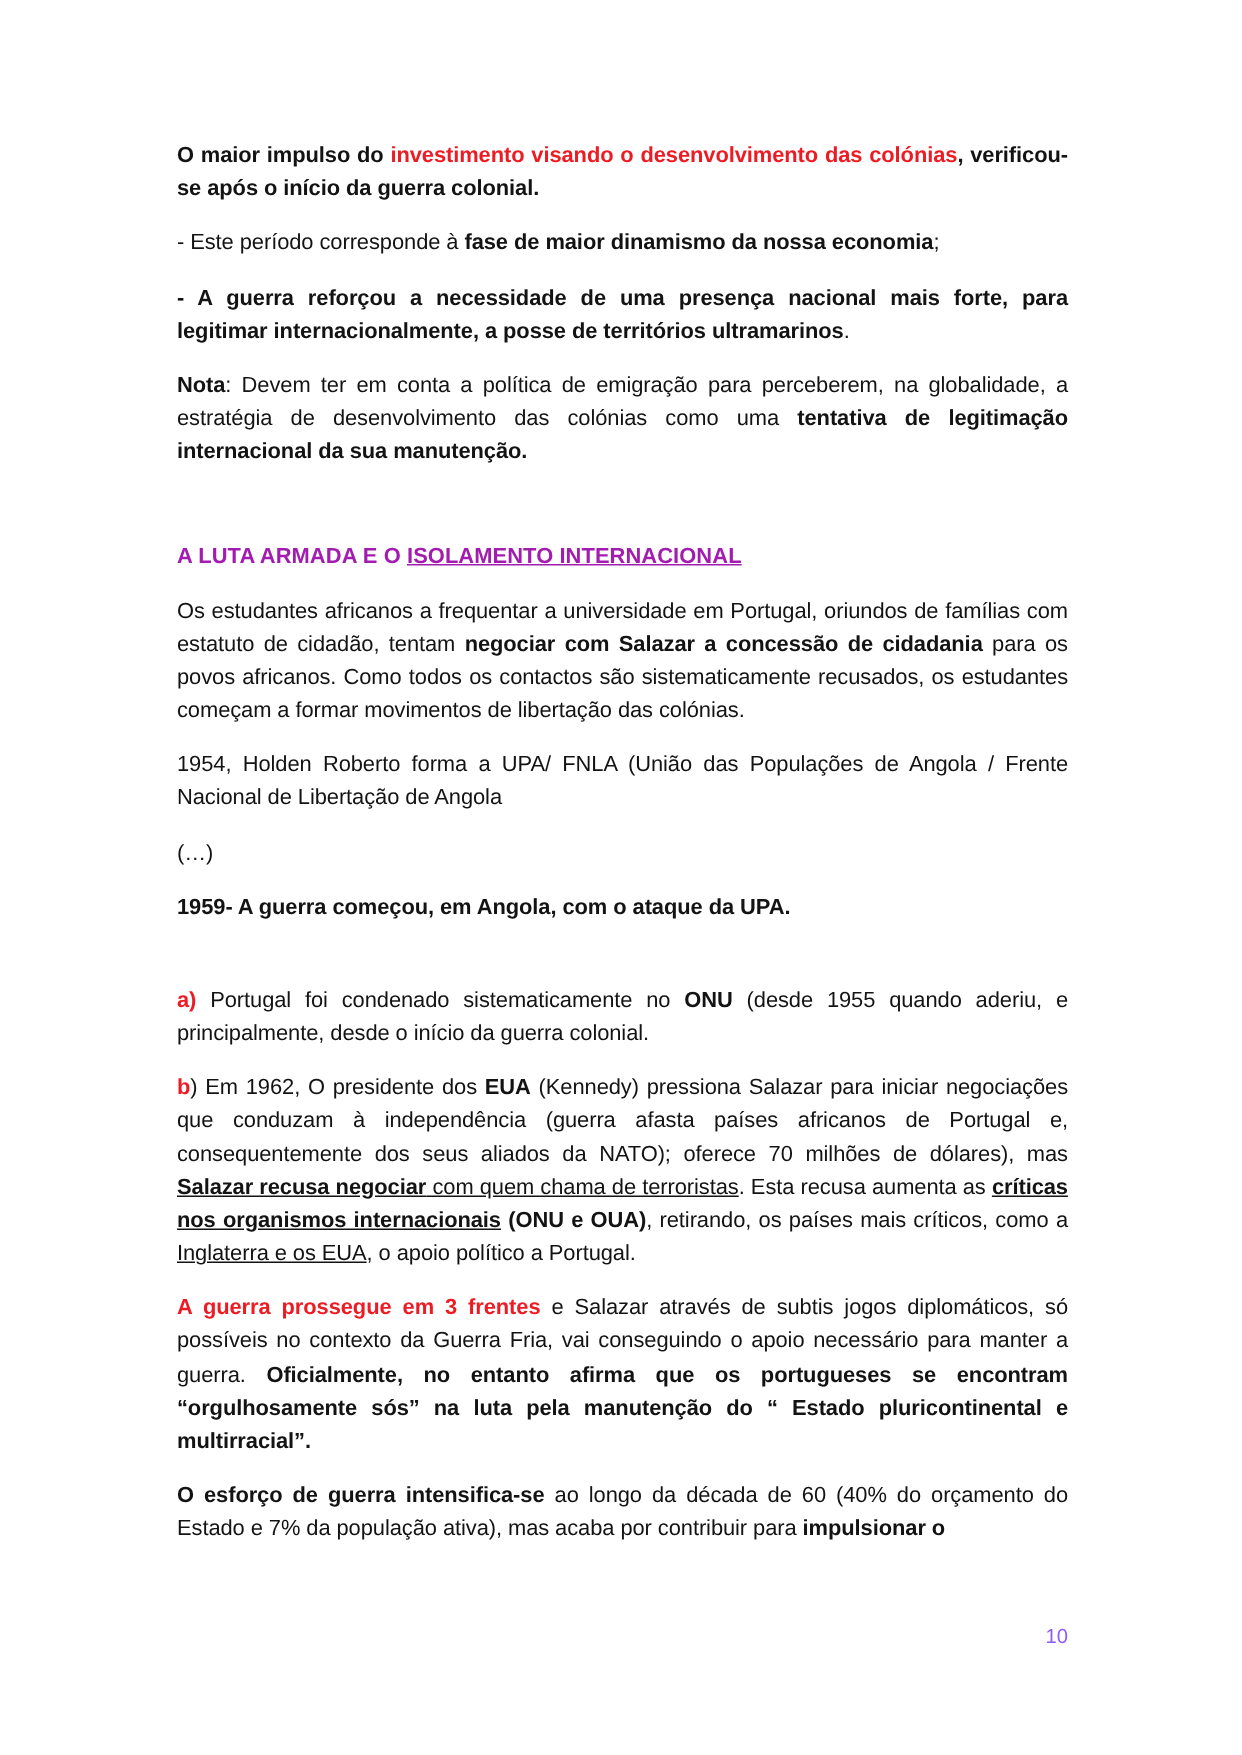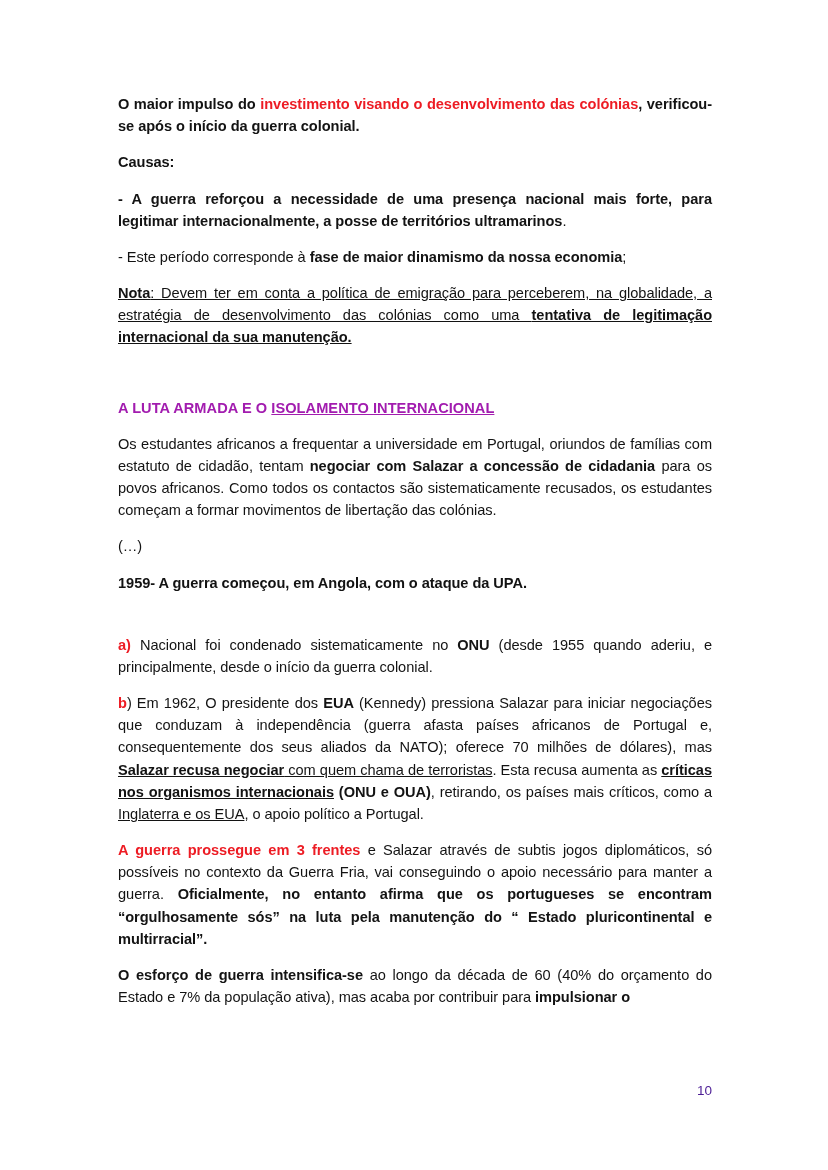--- a/index.html
+++ b/index.html
@@ -38,75 +38,74 @@
     color: #131313;
     letter-spacing: -0.05px;
   }
   p.tailless { margin-bottom: 17px; }
   .b { font-weight: bold; }
   .u { text-decoration: underline; }
   .bu { font-weight: bold; text-decoration: underline; }
   .red-b { color: #ED1C24; font-weight: bold; }
   .nota-block {
     color: #E04A4E;
-    text-decoration: underline;
   }
   .nota-block .b { font-weight: bold; }
   h2.section-heading {
     margin: 0 0 14px 0;
     font-size: 14.6px;
     font-weight: bold;
     line-height: 1.52;
     color: #a21caf;
     letter-spacing: 0.05px;
   }
   .spacer-lg { height: 34px; }
   .spacer-md { height: 26px; }
   .page-number {
     position: absolute;
     left: 0;
     top: 1083px;
     width: 712px;
     text-align: right;
     font-size: 13.5px;
-    color: #4c1d95;
+    color: #8b5cf6;
     font-family: "Liberation Sans", sans-serif;
   }
 </style>
 </head>
 <body>
 
 <div class="page">
   <div class="content">
 
     <p class="para"><span class="b">O maior impulso do </span><span class="red-b">investimento visando o desenvolvimento das colónias</span><span class="b">, verificou-se após o início da guerra colonial.</span></p>
 
-    <p class="para"><span class="b">Causas:</span></p>
+
+    <p class="para"><span>- Este período corresponde à </span><span class="b">fase de maior dinamismo da nossa economia</span><span>;</span></p>
 
     <p class="para"><span class="b">- A guerra reforçou a necessidade de uma presença nacional mais forte, para legitimar internacionalmente, a posse de territórios ultramarinos</span><span>.</span></p>
-
-    <p class="para"><span>- Este período corresponde à </span><span class="b">fase de maior dinamismo da nossa economia</span><span>;</span></p>
 
     <p class="para nota-block"><span class="b">Nota</span><span>: Devem ter em conta a política de emigração para perceberem, na globalidade, a estratégia de desenvolvimento das colónias como uma </span><span class="b">tentativa de legitimação internacional da sua manutenção.</span></p>
 
     <div class="spacer-lg"></div>
 
     <h2 class="section-heading"><span>A LUTA ARMADA E O </span><span class="u">ISOLAMENTO INTERNACIONAL</span></h2>
 
     <p class="para"><span>Os estudantes africanos a frequentar a universidade em Portugal, oriundos de famílias com estatuto de cidadão, tentam </span><span class="b">negociar com Salazar a concessão de cidadania</span><span> para os povos africanos. Como todos os contactos são sistematicamente recusados, os estudantes começam a formar movimentos de libertação das colónias.</span></p>
 
+    <p class="para"><span> 1954, Holden Roberto forma a UPA/ FNLA (União das Populações de Angola / Frente Nacional de Libertação de Angola</span></p>
 
     <p class="para"><span>(…)</span></p>
 
     <p class="para"><span class="b">1959- A guerra começou, em Angola, com o ataque da UPA.</span></p>
 
 
     <div class="spacer-md"></div>
 
-    <p class="para"><span class="red-b">a)</span><span> Nacional foi condenado sistematicamente no </span><span class="b">ONU</span><span> (desde 1955 quando aderiu, e principalmente, desde o início da guerra colonial.</span></p>
+    <p class="para"><span class="red-b">a)</span><span> Portugal foi condenado sistematicamente no </span><span class="b">ONU</span><span> (desde 1955 quando aderiu, e principalmente, desde o início da guerra colonial.</span></p>
 
     <p class="para"><span class="red-b">b</span><span>) Em 1962, O presidente dos </span><span class="b">EUA</span><span> (Kennedy) pressiona Salazar para iniciar negociações que conduzam à independência (guerra afasta países africanos de Portugal e, consequentemente dos seus aliados da NATO); oferece 70 milhões de dólares), mas </span><span class="bu">Salazar recusa negociar</span><span class="u"> com quem chama de terroristas</span><span>. Esta recusa aumenta as </span><span class="bu">críticas nos organismos internacionais</span><span class="b"> (ONU e OUA)</span><span>, retirando, os países mais críticos, como a </span><span class="u">Inglaterra e os EUA</span><span>, o apoio político a Portugal.</span></p>
 
     <p class="para"><span class="red-b">A guerra prossegue em 3 frentes</span><span> e Salazar através de subtis jogos diplomáticos, só possíveis no contexto da Guerra Fria, vai conseguindo o apoio necessário para manter a guerra. </span><span class="b">Oficialmente, no entanto afirma que os portugueses se encontram “orgulhosamente sós” na luta pela manutenção do “ Estado pluricontinental e multirracial”.</span></p>
 
     <p class="para tailless"><span class="b">O esforço de guerra intensifica-se</span><span> ao longo da década de 60 (40% do orçamento do Estado e 7% da população ativa), mas acaba por contribuir para </span><span class="b">impulsionar o</span></p>
 
   </div>
 
   <div class="page-number">10</div>

